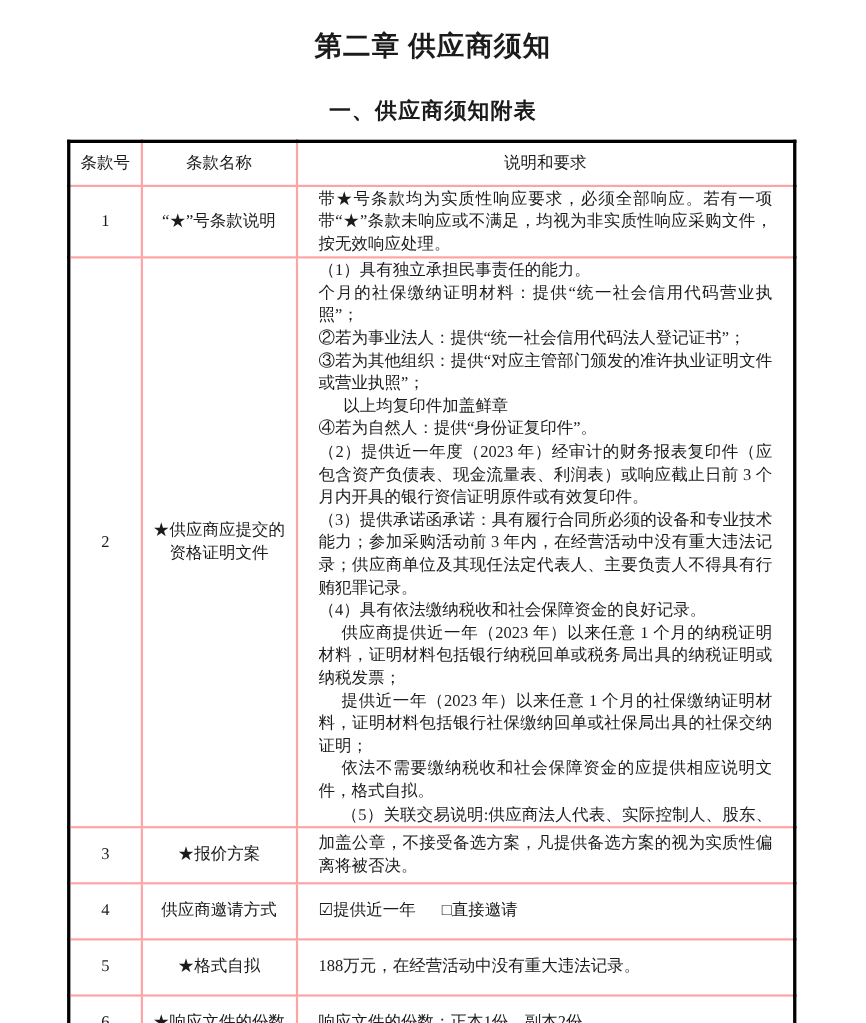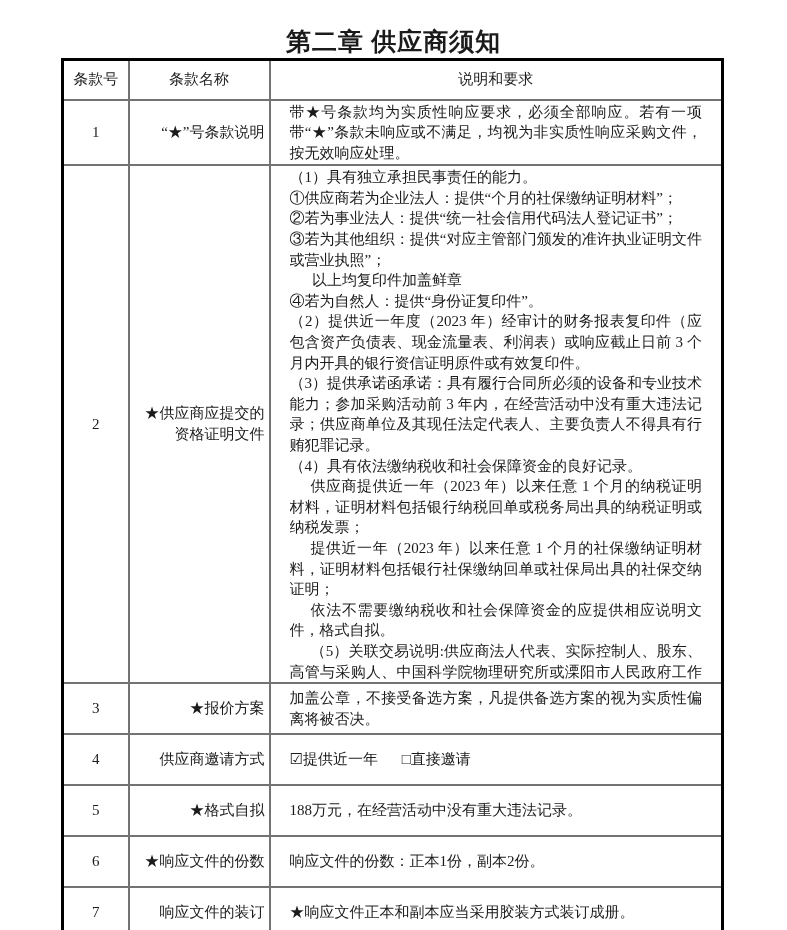--- a/index.html
+++ b/index.html
@@ -32,31 +32,31 @@
     margin-left: 61px;
     width: 660px;
     border-collapse: collapse;
     table-layout: fixed;
     border: 3px solid #000;
   }
   col.c-no   { width: 66px; }
   col.c-name { width: 141px; }
   col.c-desc { width: 453px; }
   .notice th, .notice td {
-    border: 2px solid #737373;
+    border: 2px solid #fca5a5;
     font-size: 15px;
     vertical-align: middle;
   }
   .notice th {
     font-weight: normal;
     text-align: center;
     height: 40px;
   }
   td.no   { text-align: center; }
-  td.name { text-align: right; padding: 14px 4px; line-height: 21px; }
+  td.name { text-align: center; padding: 14px 4px; line-height: 21px; }
   td.desc { padding: 1px 19px; line-height: 20.6px; text-align: justify; }
   td.desc p { margin: 0; }
   .clip { overflow: hidden; }
   .h-r1 { height: 50px; }
   .h-r2 { height: 518px; }
   .h-r3 { height: 39px; }
   .h-r4 { height: 41px; }
   .h-r5 { height: 40px; }
   .h-r6 { height: 44px; }
   .h-r7 { height: 28px; }
@@ -67,20 +67,21 @@
   .opt { display: inline-block; }
   .opt + .opt { margin-left: 20px; }
   .box { display: inline; }
 </style>
 </head>
 <body>
 
 <div class="page">
 
   <h1 class="chapter-title">第二章 供应商须知</h1>
+  <h2 class="section-title">一、供应商须知附表</h2>
 
   <table class="notice">
     <colgroup>
       <col class="c-no">
         <col class="c-name">
         <col class="c-desc">
     </colgroup>
     <thead>
       <tr>
         <th>条款号</th>
@@ -97,21 +98,21 @@
           <p>带★号条款均为实质性响应要求，必须全部响应。若有一项带“★”条款未响应或不满足，均视为非实质性响应采购文件，按无效响应处理。</p>
         </td>
       </tr>
 
       <tr class="h-r2">
         <td class="no">2</td>
         <td class="name">★供应商应提交的资格证明文件</td>
         <td class="desc">
           <div class="big-cell clip">
             <p>（1）具有独立承担民事责任的能力。</p>
-            <p>①供应商若为企业法人：提供“个月的社保缴纳证明材料”；</p>
+            <p>个月的社保缴纳证明材料：提供“统一社会信用代码营业执照”；</p>
             <p>②若为事业法人：提供“统一社会信用代码法人登记证书”；</p>
             <p>③若为其他组织：提供“对应主管部门颁发的准许执业证明文件或营业执照”；</p>
             <p class="ind-sm">以上均复印件加盖鲜章</p>
             <p>④若为自然人：提供“身份证复印件”。</p>
             <p>（2）提供近一年度（2023 年）经审计的财务报表复印件（应包含资产负债表、现金流量表、利润表）或响应截止日前 3 个月内开具的银行资信证明原件或有效复印件。</p>
             <p>（3）提供承诺函承诺：具有履行合同所必须的设备和专业技术能力；参加采购活动前 3 年内，在经营活动中没有重大违法记录；供应商单位及其现任法定代表人、主要负责人不得具有行贿犯罪记录。</p>
             <p>（4）具有依法缴纳税收和社会保障资金的良好记录。</p>
             <p class="ind">供应商提供近一年（2023 年）以来任意 1 个月的纳税证明材料，证明材料包括银行纳税回单或税务局出具的纳税证明或纳税发票；</p>
             <p class="ind">提供近一年（2023 年）以来任意 1 个月的社保缴纳证明材料，证明材料包括银行社保缴纳回单或社保局出具的社保交纳证明；</p>
             <p class="ind">依法不需要缴纳税收和社会保障资金的应提供相应说明文件，格式自拟。</p>

